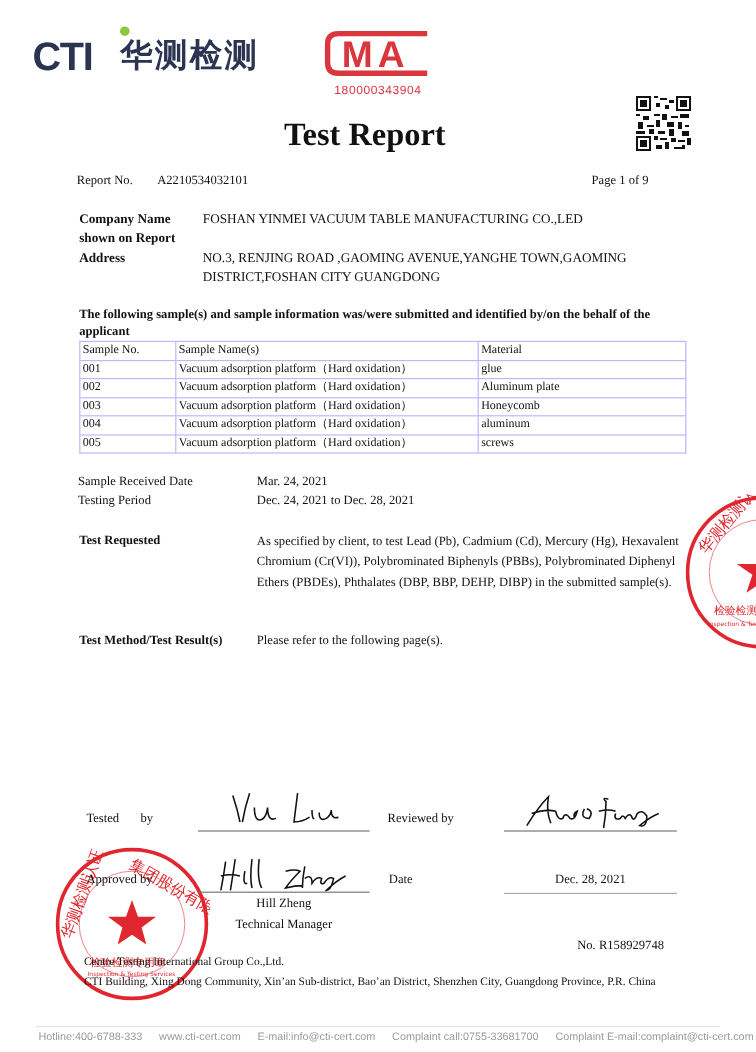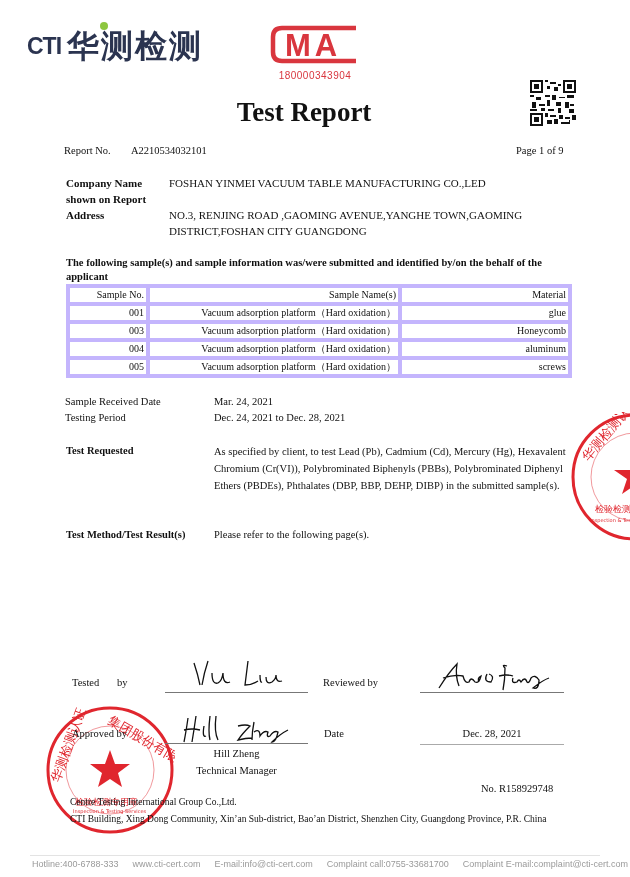--- a/index.html
+++ b/index.html
@@ -2,49 +2,49 @@
 <html><head>
 <meta charset="utf-8">
 <style>
   * { box-sizing: border-box; margin: 0; padding: 0; }
   html, body { width: 630px; height: 877px; background: #ffffff; overflow: hidden; }
   body { position: relative; font-family: "Liberation Serif", "DejaVu Serif", serif; color: #111; }
   .abs { position: absolute; }
 
   
   .cti-logo { left: 27px; top: 26px; height: 40px; display: flex; align-items: center; }
-  .cti-text { font-family: "Liberation Sans", "DejaVu Sans", sans-serif; font-weight: 700; font-size: 23px; color: #2b3450; letter-spacing: -1px; position: relative; line-height: 1; }
+  .cti-text { font-family: "Liberation Sans", "DejaVu Sans", sans-serif; font-weight: 700; font-size: 33px; color: #2b3450; letter-spacing: -1px; position: relative; line-height: 1; }
   .cti-dot { position: absolute; width: 8px; height: 8px; border-radius: 50%; background: #8dc63f; left: 73px; top: -4px; }
-  .cti-cn { font-family: "DejaVu Sans", sans-serif; font-size: 32px; color: #2b3450; margin-left: 6px; font-weight: 700; letter-spacing: 2px; line-height: 1; text-align: center; }
+  .cti-cn { font-family: "DejaVu Sans", sans-serif; font-size: 27px; color: #2b3450; margin-left: 23px; font-weight: 700; letter-spacing: 2px; line-height: 1; text-align: center; }
 
   .cma-logo { left: 265px; top: 20px; width: 100px; height: 65px; }
   .cma-box { position: absolute; left: 3px; top: 2px; width: 92px; height: 45px; }
   .cma-num { position: absolute; left: 0; top: 50px; width: 100px; text-align: center; font-family: "Liberation Sans", "DejaVu Sans", sans-serif; font-size: 10px; color: #d9363e; letter-spacing: 0.5px; }
 
   .qr { left: 530px; top: 80px; width: 46px; height: 46px; }
 
   .title { left: 0; width: 608px; top: 97px; text-align: center; font-size: 27px; font-weight: 700; color: #111; }
 
   .small { font-size: 10.5px; }
   .report-no-label { left: 64px; top: 145px; }
   .report-no-value { left: 131px; top: 145px; }
-  .page-num { left: 516px; top: 145px; }
+  .page-num { left: 493px; top: 145px; }
 
   .bold { font-weight: 700; }
   .f11 { font-size: 11px; line-height: 16px; }
 
   .company-label { left: 66px; top: 175px; width: 100px; }
   .company-value { left: 169px; top: 175px; }
   .address-label { left: 66px; top: 207px; }
   .address-value { left: 169px; top: 207px; width: 390px; }
 
   .samples-intro { left: 66px; top: 256px; width: 510px; font-size: 10.5px; font-weight: 700; line-height: 14px; }
 
   table.samples { position: absolute; left: 66px; top: 284px; width: 506px; border-collapse: collapse; font-size: 10px; }
-  table.samples td, table.samples th { border: 4px solid #c4b5fd; text-align: right; font-weight: 400; height: 15.5px; padding: 0 2px; line-height: 14px; }
+  table.samples td, table.samples th { border: 1px solid #c4b5fd; text-align: left; font-weight: 400; height: 15.5px; padding: 0 2px; line-height: 14px; }
   table.samples .c1 { width: 80px; }
   table.samples .c2 { width: 252px; }
 
   .received-label { left: 65px; top: 394px; }
   .received-value { left: 214px; top: 394px; }
   .period-label { left: 65px; top: 410px; }
   .period-value { left: 214px; top: 410px; }
   .f105 { font-size: 10.5px; line-height: 16px; }
 
   .requested-label { left: 66px; top: 443px; }
@@ -168,20 +168,25 @@
       <th>Material</th>
     </tr>
   </thead>
   <tbody>
     <tr>
       <td>001</td>
       <td>Vacuum adsorption platform（Hard oxidation）</td>
       <td>glue</td>
     </tr>
     <tr>
+      <td>002</td>
+      <td>Vacuum adsorption platform（Hard oxidation）</td>
+      <td>Aluminum plate</td>
+    </tr>
+    <tr>
       <td>003</td>
       <td>Vacuum adsorption platform（Hard oxidation）</td>
       <td>Honeycomb</td>
     </tr>
     <tr>
       <td>004</td>
       <td>Vacuum adsorption platform（Hard oxidation）</td>
       <td>aluminum</td>
     </tr>
     <tr>

